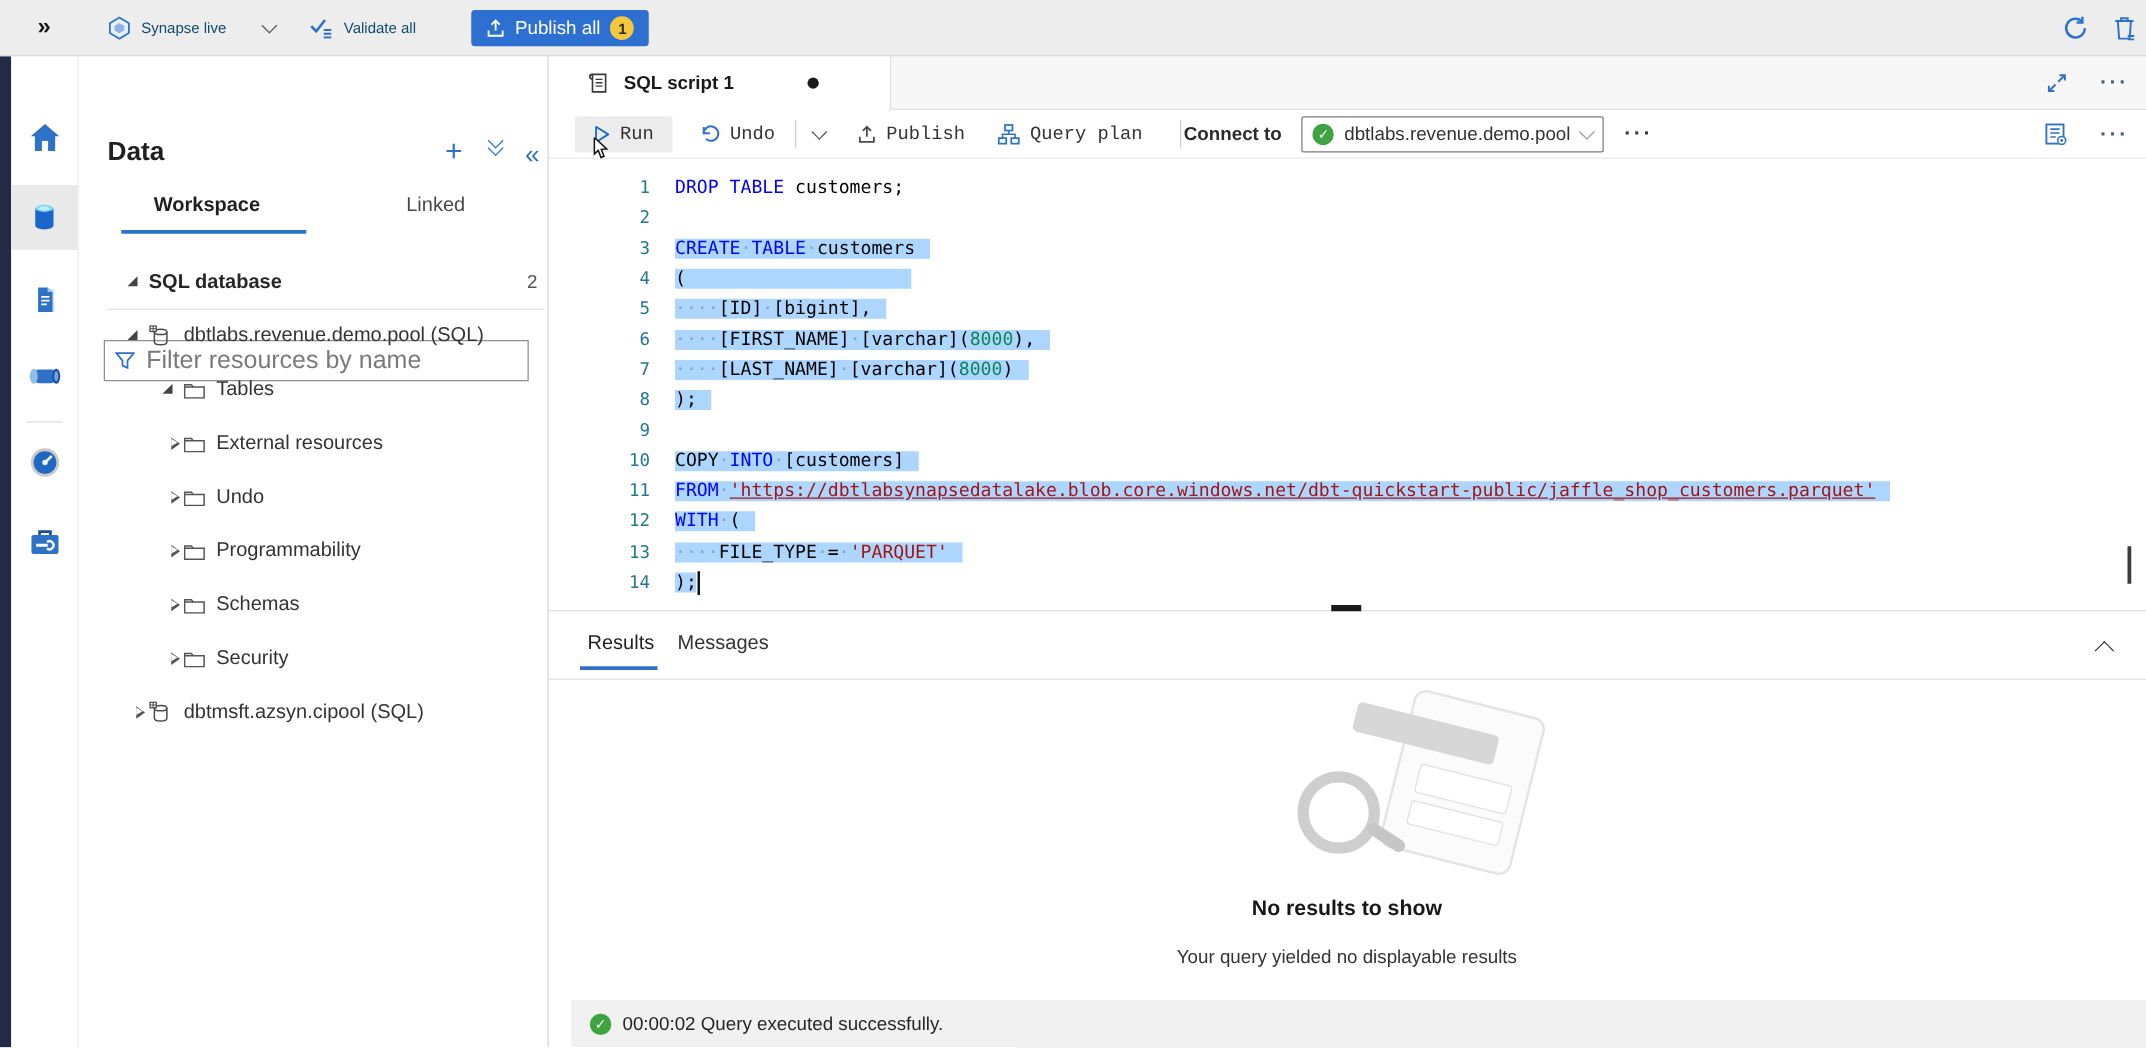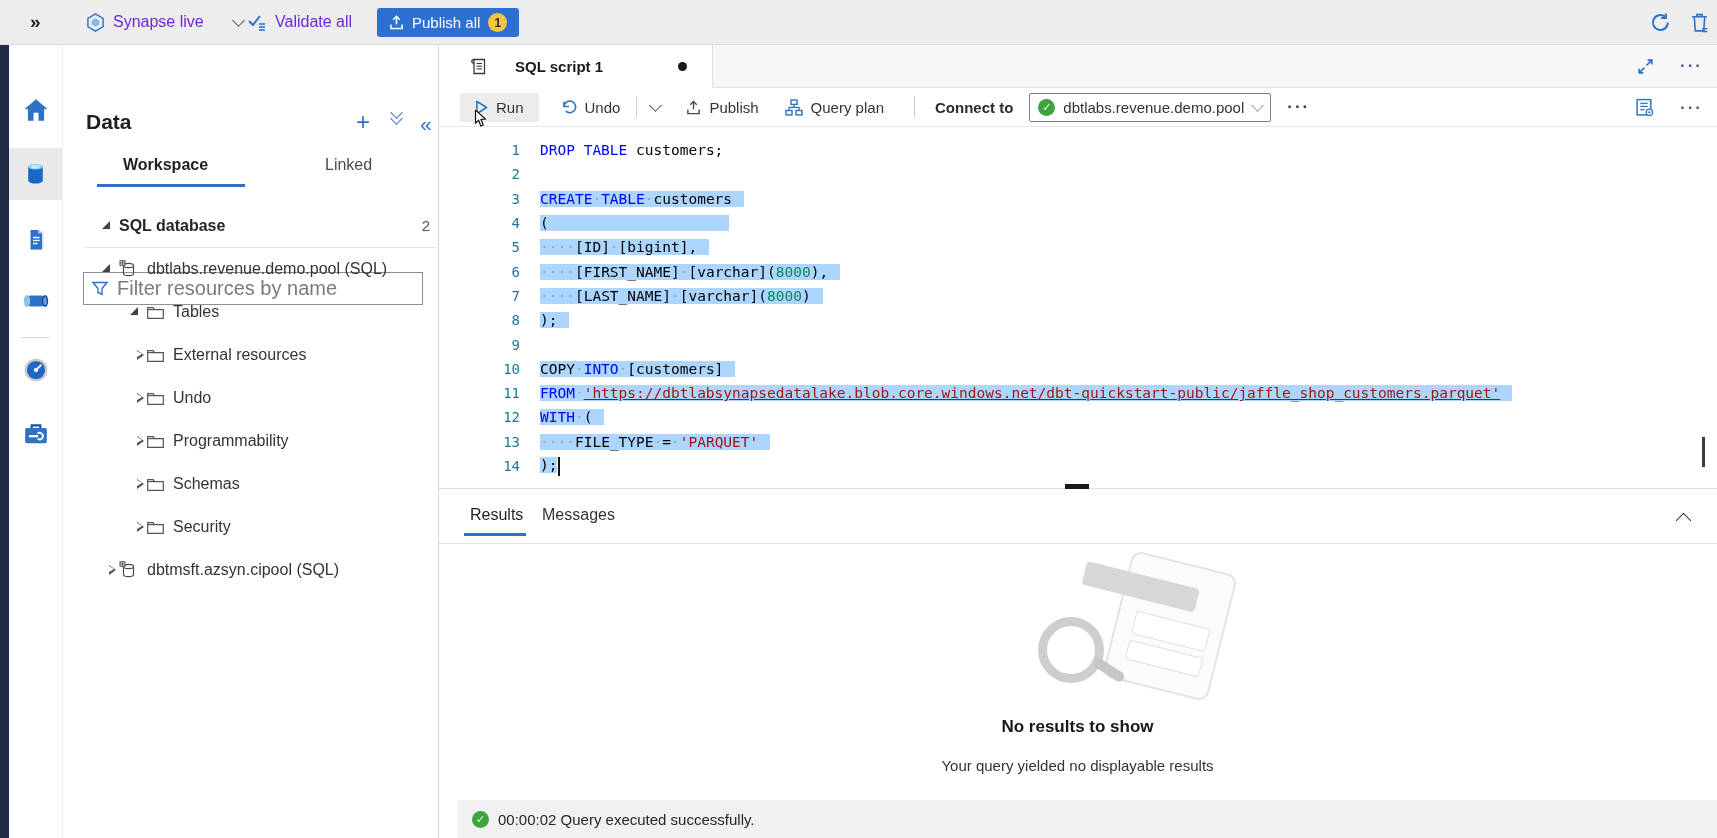--- a/index.html
+++ b/index.html
@@ -1,21 +1,21 @@
 <!DOCTYPE html>
 <html><head>
 <meta charset="utf-8">
 <style>
   html,body{margin:0;padding:0;background:#fff;}
   #app{position:relative;width:1717px;height:838px;overflow:hidden;
        font-family:"Liberation Sans",sans-serif;color:#252525;background:#fff;}
   
   .topbar{position:absolute;left:0;top:0;width:1717px;height:44px;background:#ededed;
           border-bottom:1px solid #dcdcdc;z-index:6;}
-  .tb-item{position:absolute;top:0;height:44px;display:flex;align-items:center;gap:8px;font-size:16px;color:#6d28d9;}
+  .tb-item{position:absolute;top:0;height:44px;display:flex;align-items:center;gap:8px;font-size:12px;color:#0c4a6e;}
   .nav-expand{left:30px;font-size:19px;font-weight:bold;color:#1a1a1a;}
   .mode{left:86px;}
   .validate{left:247px;}
   .publish-all{position:absolute;left:377px;top:8px;height:29px;padding:0 12px;background:#2e70d2;
                border-radius:3px;display:flex;align-items:center;gap:8px;color:#fff;font-size:15px;cursor:pointer;}
   .badge{width:19px;height:19px;border-radius:50%;background:#f4c73f;color:#2b2b2b;
          font-size:12px;font-weight:bold;display:flex;align-items:center;justify-content:center;}
   .tb-right{position:absolute;top:0;height:44px;display:flex;align-items:center;}
   .chev{display:inline-block;width:8px;height:8px;border-right:1.6px solid #555;border-bottom:1.6px solid #555;
         transform:rotate(45deg);margin-top:-4px;}
@@ -49,27 +49,27 @@
                     border-top:5px solid transparent;border-bottom:5px solid transparent;border-left:7.5px solid #555;}
   .arrow-col:after{content:"";position:absolute;left:-1px;top:-3.4px;width:0;height:0;
                    border-top:3.4px solid transparent;border-bottom:3.4px solid transparent;border-left:5.2px solid #fff;}
   .trow.root{font-weight:bold;color:#262626;}
   .tcount{position:absolute;right:8px;font-weight:normal;font-size:15px;color:#555;}
   .tdiv{position:absolute;left:23px;right:2px;height:1px;background:#e4e4e4;}
   
   .editor{position:absolute;left:438px;top:44px;width:1279px;height:794px;background:#fff;}
   .tabbar{position:absolute;left:0;top:0;width:1279px;height:44px;background:#f7f7f7;border-bottom:1px solid #e1e1e1;box-sizing:border-box;}
   .tab-active{position:absolute;left:1px;top:0;width:274px;height:44px;background:#fff;border-right:1px solid #e1e1e1;
-              display:flex;align-items:center;padding-left:30px;gap:27px;box-sizing:border-box;cursor:pointer;}
+              display:flex;align-items:center;padding-left:30px;gap:11px;box-sizing:border-box;cursor:pointer;}
   .tab-title{font-size:15px;font-weight:bold;color:#1a1a1a;}
   .dirty-dot{width:9px;height:9px;border-radius:50%;background:#1a1a1a;margin-left:48px;}
   .tabbar-icons{position:absolute;right:14px;top:0;height:44px;display:flex;align-items:center;gap:26px;}
   .toolbar{position:absolute;left:0;top:44px;width:1279px;height:39px;background:#fff;border-bottom:1px solid #e7e7e7;
            display:flex;align-items:center;font-size:15px;color:#333;box-sizing:border-box;}
-  .tbtn{display:flex;align-items:center;gap:8px;cursor:pointer;}
+  .tbtn{display:flex;align-items:center;gap:8px;cursor:pointer;font-family:Liberation Mono, monospace;}
   .btn-run{margin-left:22px;background:#ececec;border-radius:2px;padding:6px 15px;}
   .tsep{width:1px;height:22px;background:#cfcfcf;}
   .connect-label{font-weight:bold;color:#2b2b2b;}
   .pool-dd{display:flex;align-items:center;gap:8px;border:1px solid #7d7d7d;border-radius:2px;height:27px;
            padding:0 8px;background:#fff;cursor:pointer;}
   .gcheck{width:17px;height:17px;border-radius:50%;background:#3fa33f;color:#fff;font-size:11px;
           display:flex;align-items:center;justify-content:center;flex:none;}
   .ellip{font-size:17px;font-weight:bold;letter-spacing:2px;color:#4c5d80;cursor:pointer;}
   .toolbar-right{position:absolute;right:14px;top:44px;height:39px;display:flex;align-items:center;gap:26px;}
   .cursor-ptr{position:absolute;left:36px;top:66px;z-index:9;}
@@ -396,21 +396,21 @@
       <div class="tbtn" style="margin-left:26px">
         <svg width="18" height="17" viewBox="0 0 18 17">
           <rect x="6" y="1" width="6" height="4.4" fill="none" stroke="#2e72c8" stroke-width="1.4"></rect>
           <rect x="1" y="11.5" width="6" height="4.4" fill="none" stroke="#2e72c8" stroke-width="1.4"></rect>
           <rect x="11" y="11.5" width="6" height="4.4" fill="none" stroke="#2e72c8" stroke-width="1.4"></rect>
           <path d="M9 5.4v3M4 11.5V8.4h10v3.1" fill="none" stroke="#2e72c8" stroke-width="1.3"></path>
         </svg>
         <span>Query plan</span>
       </div>
       <div class="tsep" style="margin-left:30px"></div>
-      <span class="connect-label" style="margin-left:20px">Connect to</span>
+      <span class="connect-label" style="margin-left:2px">Connect to</span>
       <div class="pool-dd" style="margin-left:16px;width:224px">
         <span class="gcheck">✓</span>
         <span style="flex:1">dbtlabs.revenue.demo.pool</span>
         <span class="chev" style="border-color:#9a9a9a"></span>
       </div>
       <span class="ellip" style="margin-left:16px;color:#3a3a3a">···</span>
     </div>
     <div class="toolbar-right">
       <span>
         <svg width="19" height="19" viewBox="0 0 18 18">

